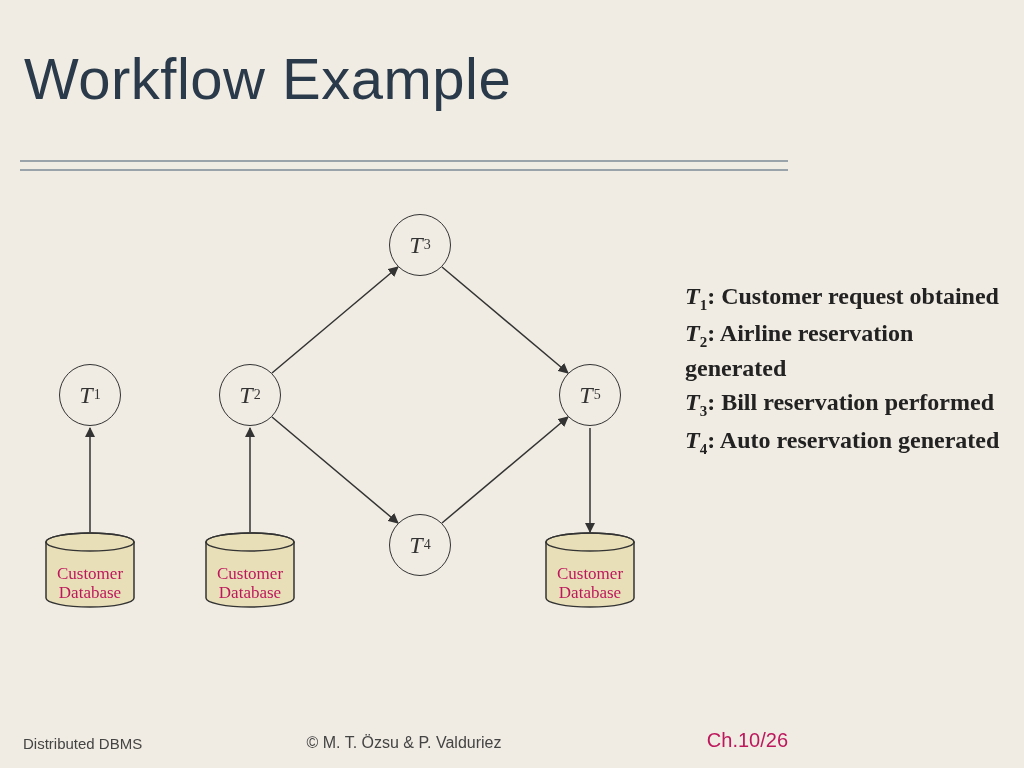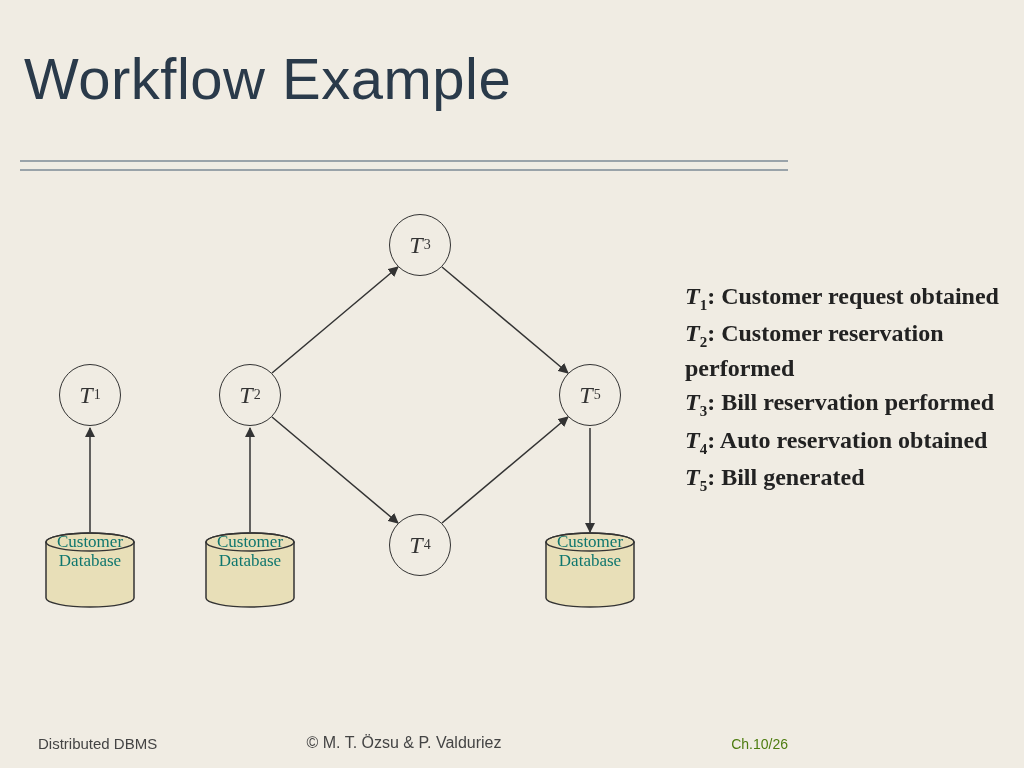--- a/index.html
+++ b/index.html
@@ -69,65 +69,65 @@
   }
   .db {
     position: absolute;
     width: 92px;
     height: 76px;
   }
   .db svg { width: 100%; height: 100%; }
   .db-label {
     position: absolute;
     left: 0;
-    top: 0;
+    top: 32px;
     width: 92px;
     text-align: center;
     font-family: "Times New Roman", serif;
     font-size: 17px;
     line-height: 19px;
-    color: #0f766e;
+    color: #be185d;
   }
   .legend {
     position: absolute;
     left: 685px;
     top: 280px;
     width: 330px;
     font-family: "Times New Roman", serif;
     font-size: 24px;
     line-height: 1.35;
     color: #222;
   }
   .legend .row { margin-bottom: 2px; font-weight: bold; }
   .legend .t { font-style: italic; }
   .legend sub { font-size: 15px; vertical-align: sub; }
   .footer-left {
     position: absolute;
-    left: 38px;
+    left: 23px;
     bottom: 16px;
     font-size: 15px;
     color: #444;
     font-family: Arial, sans-serif;
   }
   .footer-center {
     position: absolute;
     left: 0;
     right: 0;
     bottom: 16px;
     text-align: center;
     font-size: 16px;
     color: #444;
     font-family: Arial, sans-serif;
   }
   .footer-right {
     position: absolute;
     right: 20px;
     bottom: 16px;
-    font-size: 14px;
-    color: #4d7c0f;
+    font-size: 20px;
+    color: #be185d;
     font-family: Arial, sans-serif;
   }
 </style>
 </head>
 <body>
 
 <div class="slide">
 
   <div class="title">Workflow Example</div>
   <div class="hr-double"></div>
@@ -206,23 +206,22 @@
       <ellipse cx="46" cy="10" rx="44" ry="9" fill="none" stroke="#333" stroke-width="1.5"></ellipse>
     </svg>
     <div class="db-label">
       <span>Customer</span><br>
       <span>Database</span>
     </div>
   </div>
 
   <div class="legend">
     <div class="row"><span class="t">T</span><sub>1</sub>: <span>Customer request obtained</span></div>
-    <div class="row"><span class="t">T</span><sub>2</sub>: <span>Customer reservation performed</span></div>
+    <div class="row"><span class="t">T</span><sub>2</sub>: <span>Airline reservation generated</span></div>
     <div class="row"><span class="t">T</span><sub>3</sub>: <span>Bill reservation performed</span></div>
-    <div class="row"><span class="t">T</span><sub>4</sub>: <span>Auto reservation obtained</span></div>
-    <div class="row"><span class="t">T</span><sub>5</sub>: <span>Bill generated</span></div>
+    <div class="row"><span class="t">T</span><sub>4</sub>: <span>Auto reservation generated</span></div>
   </div>
 
   <div class="footer-left">Distributed DBMS</div>
   <div class="footer-center">© M. T. Özsu &amp; P. Valduriez</div>
   <div class="footer-right">Ch.10/26</div>
 
 </div>
 
 </body></html>

